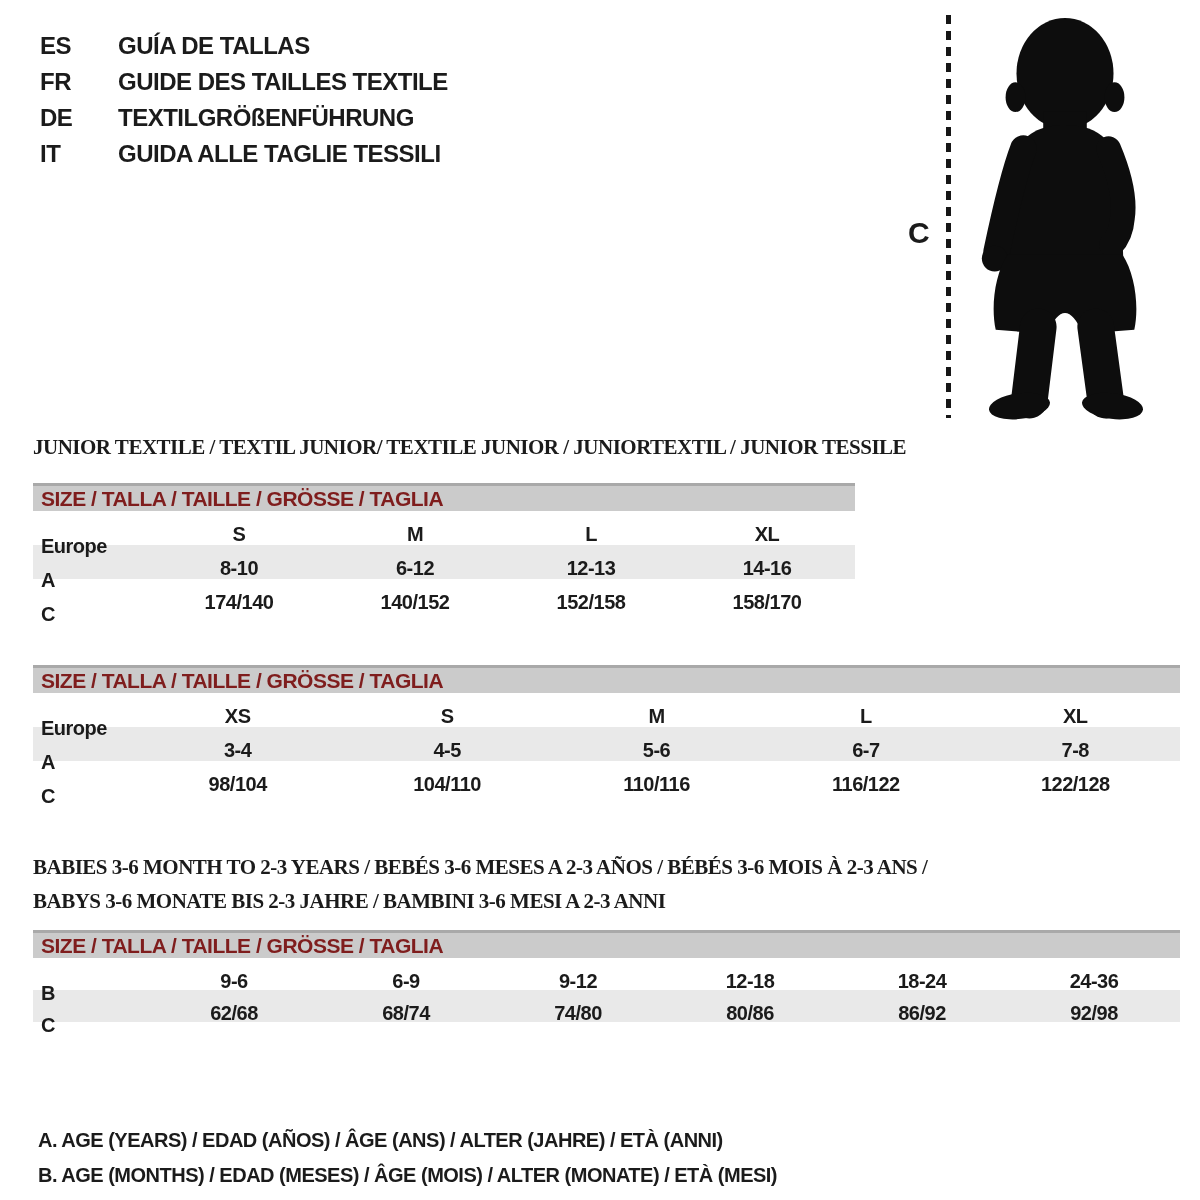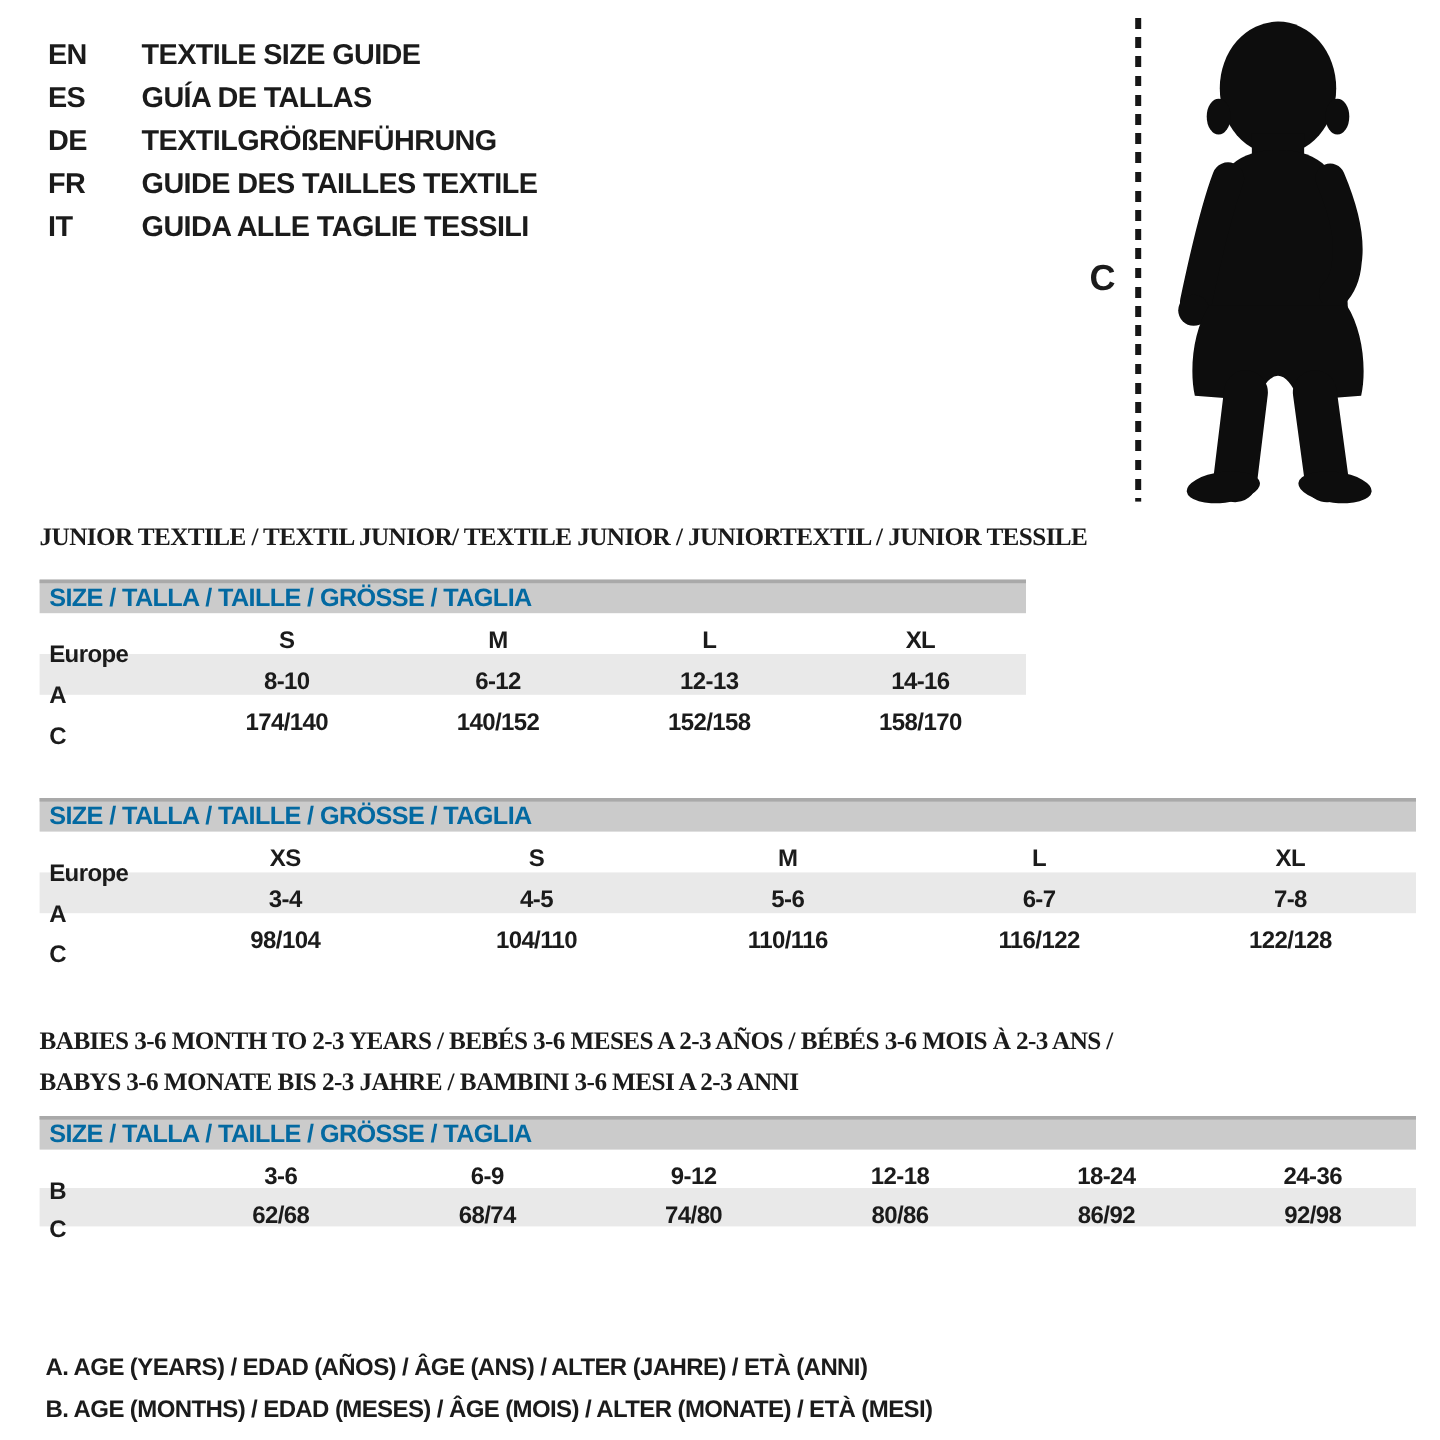--- a/index.html
+++ b/index.html
@@ -29,54 +29,50 @@
   .title-line{font-size:21px;line-height:23px;font-family:Liberation Serif, serif;}
   .t2 .title-line{line-height:34px;}
   .sub-seg{font-size:13px;position:relative;top:4px;}
   .size-bar{
     height:28px;line-height:26px;background:#cbcbcb;border-top:3px solid #a9a9a9;
     box-sizing:border-box;padding-left:8px;
   }
   .t0 .size-bar{margin-top:24px;}
   .t1 .size-bar{margin-top:25px;}
   .t2 .size-bar{margin-top:12px;}
-  .size-bar-text{font-size:21px;color:#0369a1;}
+  .size-bar-text{font-size:21px;color:#7f1d1d;}
   .t-row{display:grid;align-items:center;height:34px;font-size:20px;}
   .t2 .t-row{height:32px;}
   .t0 .t-row{grid-template-columns:118px repeat(4,1fr);}
   .t1 .t-row{grid-template-columns:100px repeat(5,1fr);}
   .t2 .t-row{grid-template-columns:115px repeat(6,1fr);}
   .t-row.shaded{background:#e9e9e9;}
   .row-label{text-align:left;padding-left:8px;margin-top:24px;}
   .cell{text-align:center;}
   
   .footnotes{position:absolute;left:38px;top:1123px;}
   .footnote{font-size:20px;line-height:35px;white-space:nowrap;}
 </style>
 </head>
 <body>
 
 <div class="page">
 
   <div class="lang-block">
       <div class="lang-row">
-        <span class="lang-code">EN</span>
-        <span class="lang-title">TEXTILE SIZE GUIDE</span>
-      </div>
-      <div class="lang-row">
         <span class="lang-code">ES</span>
         <span class="lang-title">GUÍA DE TALLAS</span>
       </div>
       <div class="lang-row">
+        <span class="lang-code">FR</span>
+        <span class="lang-title">GUIDE DES TAILLES TEXTILE</span>
+      </div>
+      <div class="lang-row">
         <span class="lang-code">DE</span>
         <span class="lang-title">TEXTILGRÖßENFÜHRUNG</span>
-      </div>
-      <div class="lang-row">
-        <span class="lang-code">FR</span>
-        <span class="lang-title">GUIDE DES TAILLES TEXTILE</span>
       </div>
       <div class="lang-row">
         <span class="lang-code">IT</span>
         <span class="lang-title">GUIDA ALLE TAGLIE TESSILI</span>
       </div>
     </div>
 
   <div class="figure">
     <div class="dash-line"></div>
     <div class="c-label">C</div>
@@ -155,21 +151,21 @@
         </div>
       </section>
       <section class="size-table t2">
         <div class="table-title">
           <div class="title-line"><span>BABIES 3-6 MONTH TO 2-3 YEARS / BEBÉS 3-6 MESES A 2-3 AÑOS / BÉBÉS 3-6 MOIS À 2-3 ANS /</span></div>
           <div class="title-line"><span>BABYS 3-6 MONATE BIS 2-3 JAHRE / BAMBINI 3-6 MESI A 2-3 ANNI</span></div>
         </div>
         <div class="size-bar"><span class="size-bar-text">SIZE / TALLA / TAILLE / GRÖSSE / TAGLIA</span></div>
         <div class="t-row">
           <span class="row-label">B</span>
-          <span class="cell">3-6</span>
+          <span class="cell">9-6</span>
           <span class="cell">6-9</span>
           <span class="cell">9-12</span>
           <span class="cell">12-18</span>
           <span class="cell">18-24</span>
           <span class="cell">24-36</span>
         </div>
         <div class="t-row shaded">
           <span class="row-label">C</span>
           <span class="cell">62/68</span>
           <span class="cell">68/74</span>

